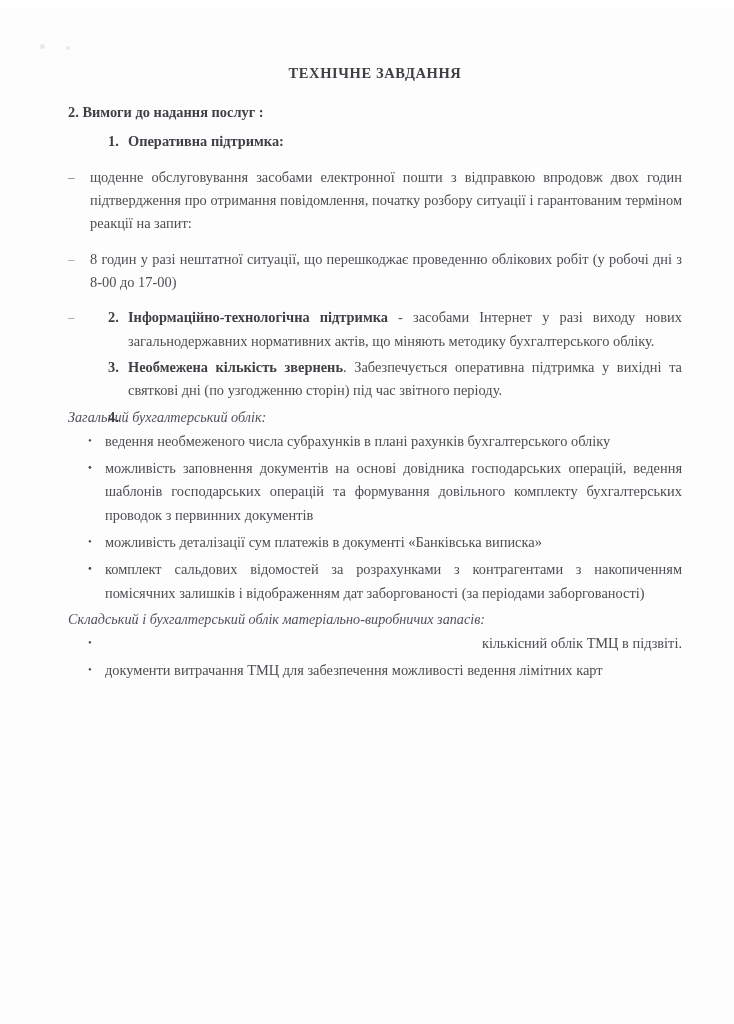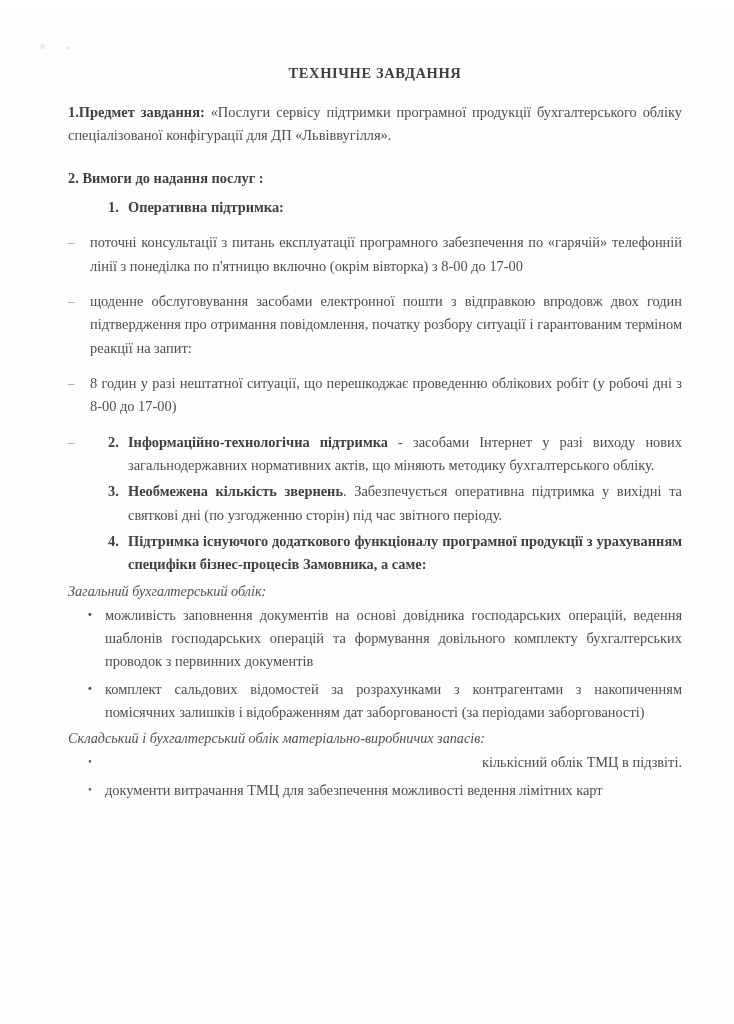--- a/index.html
+++ b/index.html
@@ -147,35 +147,33 @@
 
   <div class="scan-marks">
     <span class="m1"></span>
       <span class="m2"></span>
   </div>
 
   <div class="content">
 
     <h1 class="doc-title">ТЕХНІЧНЕ ЗАВДАННЯ</h1>
 
-    <p class="para"><b class="b">1.Предмет завдання:</b><span> «Послуги сервісу підтримки  програмної продукції бухгалтерського обліку спеціалізованої конфігурації для ДП «Львіввугілля».</span></p>
 
     <p class="para"><b class="b">2. Вимоги до надання послуг :</b></p>
 
     <ul class="numlist">
       <li>
         <span class="marker">1.</span>
         <b class="b">Оперативна підтримка:</b><span></span>
       </li>
     </ul>
 
     <ul class="dashlist">
       <li>
         <span class="marker">–</span>
-        <span>поточні консультації з питань експлуатації програмного забезпечення по «гарячій» телефонній лінії з понеділка по п'ятницю включно (окрім вівторка) з 8-00 до 17-00</span>
       </li>
       <li>
         <span class="marker">–</span>
         <span>щоденне обслуговування засобами електронної пошти з відправкою впродовж двох годин підтвердження про отримання повідомлення, початку розбору ситуації і гарантованим терміном реакції на запит:</span>
       </li>
       <li>
         <span class="marker">–</span>
         <span>8 годин у разі нештатної ситуації, що перешкоджає проведенню облікових робіт (у робочі дні з 8-00 до 17-00)</span>
       </li>
       <li>
@@ -188,39 +186,41 @@
       <li>
         <span class="marker">2.</span>
         <b class="b">Інформаційно-технологічна підтримка</b><span> - засобами Інтернет у разі виходу нових загальнодержавних нормативних актів, що міняють методику бухгалтерського обліку.</span>
       </li>
       <li>
         <span class="marker">3.</span>
         <b class="b">Необмежена кількість звернень</b><span>. Забезпечується оперативна підтримка у вихідні та святкові дні (по узгодженню сторін) під час звітного періоду.</span>
       </li>
       <li>
         <span class="marker">4.</span>
-        <b class="b">Підтримка існуючого додаткового функціоналу програмної продукції з урахуванням специфіки бізнес-процесів Замовника, а саме:</b><span></span>
+        <span></span>
       </li>
     </ul>
 
     <div class="italic-head">Загальний бухгалтерський облік:</div>
 
     <ul class="bullist">
       <li>
         <span class="marker">•</span>
+        <span>ведення необмеженого числа субрахунків в плані рахунків бухгалтерського обліку</span>
       </li>
       <li>
         <span class="marker">•</span>
       </li>
       <li>
         <span class="marker">•</span>
         <span>можливість заповнення документів на основі довідника господарських операцій, ведення шаблонів господарських операцій та формування довільного комплекту бухгалтерських проводок з первинних документів</span>
       </li>
       <li>
         <span class="marker">•</span>
+        <span>можливість деталізації сум платежів в документі «Банківська виписка»</span>
       </li>
       <li>
         <span class="marker">•</span>
       </li>
       <li>
         <span class="marker">•</span>
         <span>комплект сальдових відомостей за розрахунками з контрагентами з накопиченням помісячних залишків і відображенням дат заборгованості (за періодами заборгованості)</span>
       </li>
     </ul>
 

